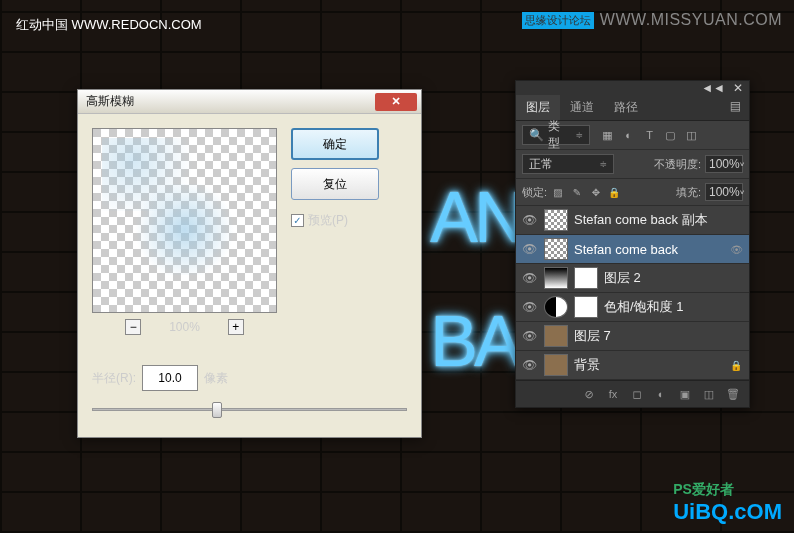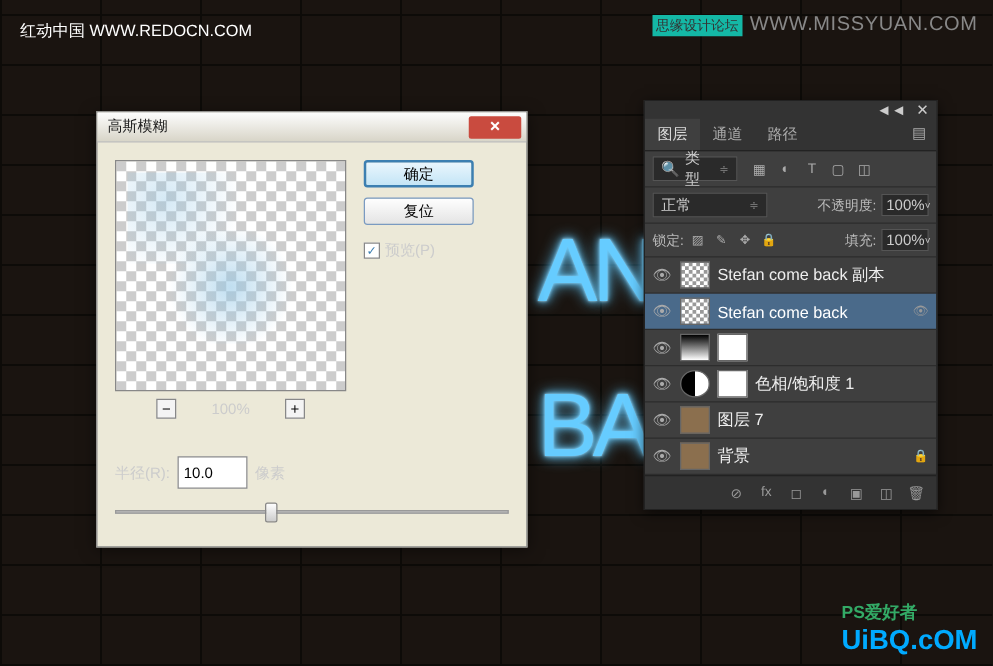--- a/index.html
+++ b/index.html
@@ -1,46 +1,46 @@
 <!DOCTYPE html>
 <html><head>
 <meta charset="utf-8">
 <style>
 *{margin:0;padding:0;box-sizing:border-box;font-family:"Microsoft YaHei",sans-serif;font-size:12px;color:#ccc}
 body{width:794px;height:533px;background:#1a1612;position:relative;overflow:hidden}
 .brick-bg{position:absolute;inset:0;background:repeating-linear-gradient(0deg,#0d0b08 0 2px,transparent 2px 40px),repeating-linear-gradient(90deg,#0d0b08 0 2px,transparent 2px 80px),#1a1410}
 .watermark-tl{position:absolute;top:16px;left:16px;color:#fff;font-size:13px}
 .watermark-tr{position:absolute;top:11px;right:12px;display:flex;align-items:center;gap:6px}
-.watermark-tr .cn{background:#14b8a6;color:#333;padding:1px 3px;font-size:11px}
+.watermark-tr .cn{background:#0ea5e9;color:#333;padding:1px 3px;font-size:11px}
 .watermark-tr .en{color:#888;font-size:16px;letter-spacing:.5px}
 .watermark-br{position:absolute;bottom:8px;right:12px;font-weight:bold;}
 .watermark-br .ps{color:#3a6;font-size:14px}
 .watermark-br .uibq{color:#0af;font-size:22px}
 .neon{position:absolute;color:#6cf;font-family:Arial,sans-serif;font-weight:300;text-shadow:0 0 6px #6cf,0 0 12px #6cf,0 0 2px #fff}
 .neon.a{top:176px;left:430px;font-size:72px;letter-spacing:-4px}
 .neon.b{top:300px;left:430px;font-size:72px;letter-spacing:-4px}
 
 .dlg{position:absolute;left:77px;top:89px;width:345px;background:#ece9d8;border:1px solid #888;box-shadow:0 2px 12px rgba(0,0,0,.5)}
 .dlg-title{height:24px;background:linear-gradient(#fdfdfd,#d8d5c8);border-bottom:1px solid #bbb;display:flex;align-items:center;justify-content:space-between;padding:0 4px 0 8px}
 .dlg-title span{color:#222;font-size:12px}
 .dlg-close{width:42px;height:18px;background:#c94b3f;border-radius:2px;display:flex;align-items:center;justify-content:center;color:#fff;font-weight:bold;font-size:11px}
 .dlg-body{padding:14px;display:flex;gap:14px}
 .preview-box{width:185px;height:185px;border:1px solid #888;background:repeating-conic-gradient(#fff 0 25%,#ccc 0 50%) 0 0/16px 16px;position:relative}
 .preview-blur{position:absolute;inset:0}
 .preview-blur::before{content:"";position:absolute;left:20%;top:30%;width:60%;height:50%;background:radial-gradient(circle,rgba(150,200,230,.6),transparent 70%)}
 .preview-blur::after{content:"";position:absolute;left:5%;top:5%;width:55%;height:40%;background:radial-gradient(circle at 30% 30%,rgba(150,200,230,.4),transparent 70%)}
 .zoom-row{display:flex;align-items:center;justify-content:center;gap:28px;margin-top:6px;color:#000}
 .zbtn{width:16px;height:16px;border:1px solid #888;display:flex;align-items:center;justify-content:center;background:#f4f4f4;color:#000;font-size:12px;line-height:1}
 .dlg-right{display:flex;flex-direction:column;gap:8px}
-.win-btn{width:88px;height:22px;background:linear-gradient(#fefefe,#e4e4e4);border:1px solid #7a9ac1;border-radius:3px;color:#000;display:flex;align-items:center;justify-content:center}
+.win-btn{width:88px;height:32px;background:linear-gradient(#fefefe,#e4e4e4);border:1px solid #7a9ac1;border-radius:3px;color:#000;display:flex;align-items:center;justify-content:center}
 .win-btn.primary{border:2px solid #3c7fb1;background:linear-gradient(#eaf6fd,#c4e5f6)}
 .chk-row{display:flex;align-items:center;gap:4px;margin-top:4px;color:#000}
 .chk{width:13px;height:13px;border:1px solid #888;background:#fff;display:flex;align-items:center;justify-content:center;color:#3c7fb1;font-size:10px}
 .radius-row{display:flex;align-items:center;gap:6px;margin:16px 14px 4px;color:#000}
-.radius-input{width:56px;height:20px;border:1px solid #888;background:#fff;color:#000;text-align:left;padding:12px 4px}
+.radius-input{width:56px;height:20px;border:1px solid #888;background:#fff;color:#000;text-align:center;padding:12px 4px}
 .slider{margin:8px 14px 18px;height:20px;position:relative}
 .slider-track{position:absolute;top:9px;left:0;right:0;height:3px;background:#bbb;border:1px solid #999}
 .slider-thumb{position:absolute;top:3px;left:38%;width:10px;height:16px;background:linear-gradient(#fefefe,#ccc);border:1px solid #888;border-radius:2px}
 
 .panel{position:absolute;left:515px;top:80px;width:235px;background:#3f3f3f;border:1px solid #222;box-shadow:0 2px 10px rgba(0,0,0,.6)}
 .panel-top{height:14px;background:#333;display:flex;justify-content:flex-end;align-items:center;gap:8px;padding:0 6px;color:#aaa;font-size:9px}
 .panel-tabs{display:flex;background:#333;border-bottom:1px solid #222}
 .ptab{padding:4px 10px;color:#aaa;cursor:pointer}
 .ptab.active{background:#3f3f3f;color:#ddd}
 .burger{margin-left:auto;padding:4px 8px;color:#aaa}
@@ -181,20 +181,21 @@
       <div class="layer sel-l">
         <span class="eye">👁</span>
         <div class="thumb"></div>
         <span class="lname">Stefan  come back</span>
         <span class="fx">👁</span>
       </div>
       <div class="layer">
         <span class="eye">👁</span>
         <div class="thumb bw"></div>
         <div class="thumb mask"></div>
+        <span class="lname">图层 2</span>
       </div>
       <div class="layer">
         <span class="eye">👁</span>
         <div class="thumb adj"></div>
         <div class="thumb mask"></div>
         <span class="lname">色相/饱和度 1</span>
       </div>
       <div class="layer">
         <span class="eye">👁</span>
         <div class="thumb tex"></div>

